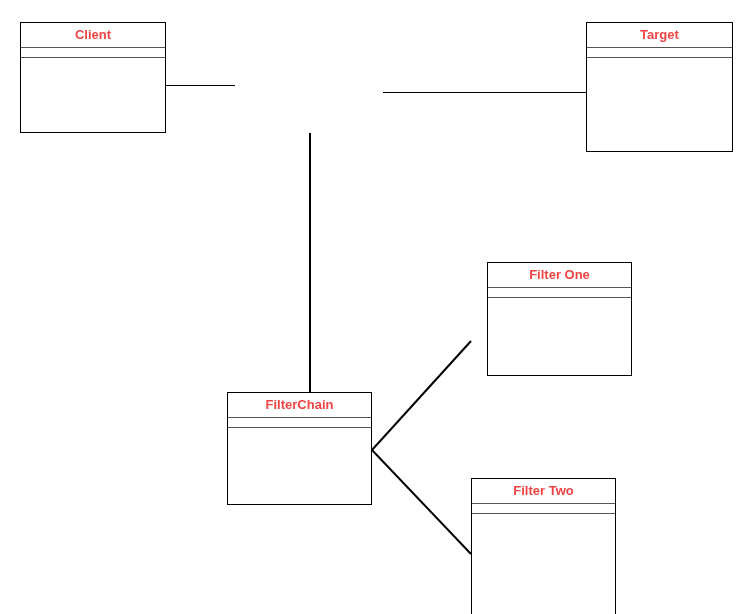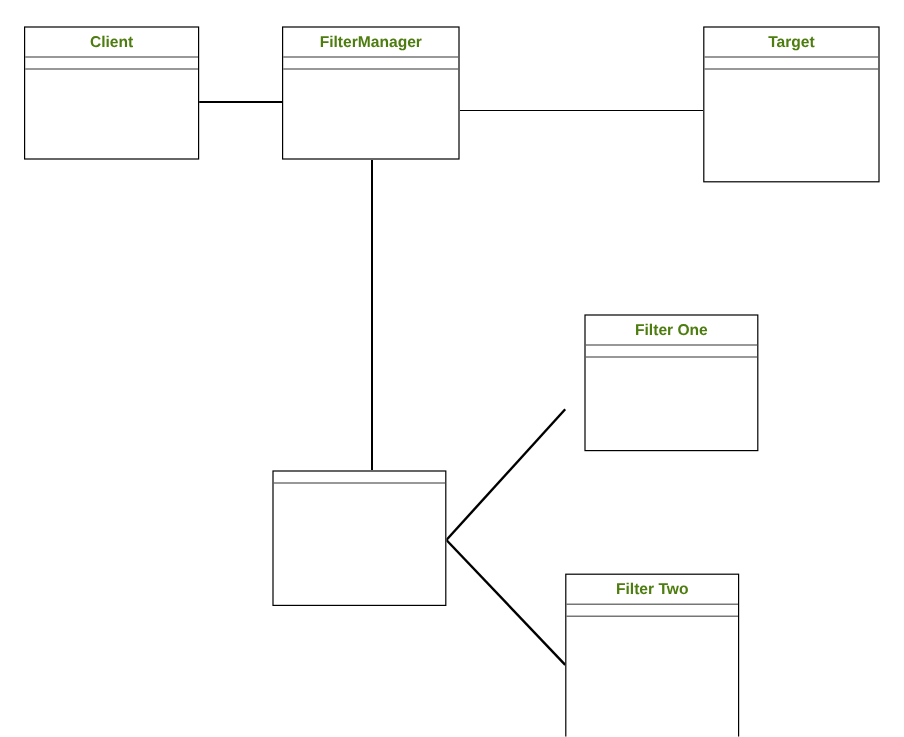--- a/index.html
+++ b/index.html
@@ -35,21 +35,21 @@
     display: flex;
     flex-direction: column;
   }
   .uml-class-name {
     box-sizing: border-box;
     height: 25px;
     line-height: 24px;
     text-align: center;
     font-weight: bold;
     font-size: 13px;
-    color: #4d7c0f;
+    color: #ef4444;
     border-bottom: 1px solid #555555;
     white-space: nowrap;
     overflow: hidden;
   }
   .uml-class-attributes {
     box-sizing: border-box;
     height: 10px;
     border-bottom: 1px solid #555555;
   }
   .uml-class-operations {
@@ -74,39 +74,35 @@
 
     <line x1="372" y1="450" x2="471" y2="554" stroke="#000000" stroke-width="2"></line>
   </svg>
 
   <div class="uml-class" style="left:20px; top:22px; width:146px; height:111px;">
     <div class="uml-class-name">Client</div>
     <div class="uml-class-attributes"></div>
     <div class="uml-class-operations"></div>
   </div>
 
-  <div class="uml-class" style="left:235px; top:22px; width:148px; height:111px;">
-    <div class="uml-class-name">FilterManager</div>
-    <div class="uml-class-attributes"></div>
-    <div class="uml-class-operations"></div>
-  </div>
 
   <div class="uml-class" style="left:586px; top:22px; width:147px; height:130px;justify-content:flex-end;">
     <div class="uml-class-name">Target</div>
     <div class="uml-class-attributes"></div>
     <div class="uml-class-operations"></div>
   </div>
 
   <div class="uml-class" style="left:471px; top:262px; width:145px; height:114px;margin-left:16px;">
     <div class="uml-class-name">Filter One</div>
     <div class="uml-class-attributes"></div>
     <div class="uml-class-operations"></div>
   </div>
 
   <div class="uml-class" style="left:227px; top:392px; width:145px; height:113px;">
+    <div class="uml-class-name">FilterChain</div>
     <div class="uml-class-attributes"></div>
     <div class="uml-class-operations"></div>
   </div>
 
   <div class="uml-class" style="left:471px; top:478px; width:145px; height:144px;">
     <div class="uml-class-name">Filter Two</div>
     <div class="uml-class-attributes"></div>
     <div class="uml-class-operations"></div>
   </div>
 

